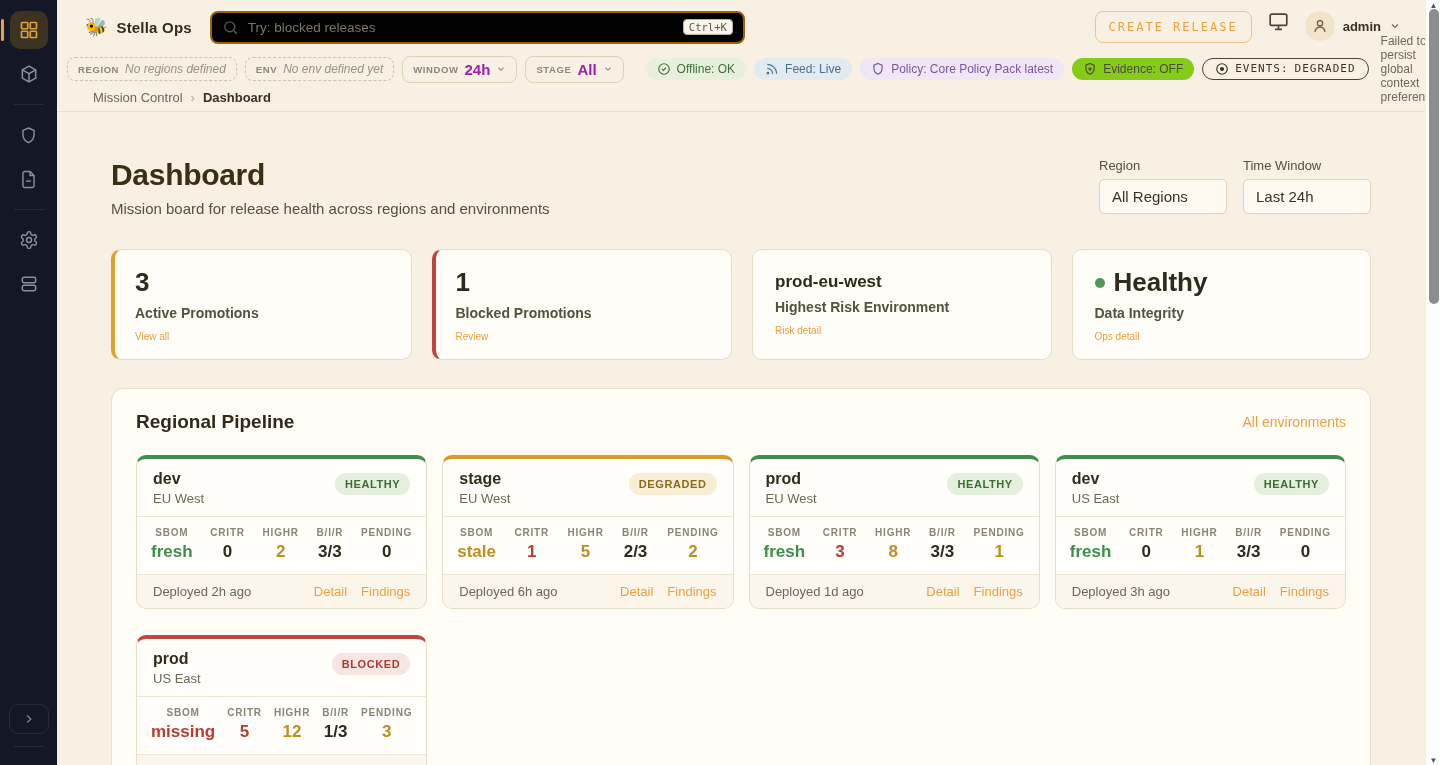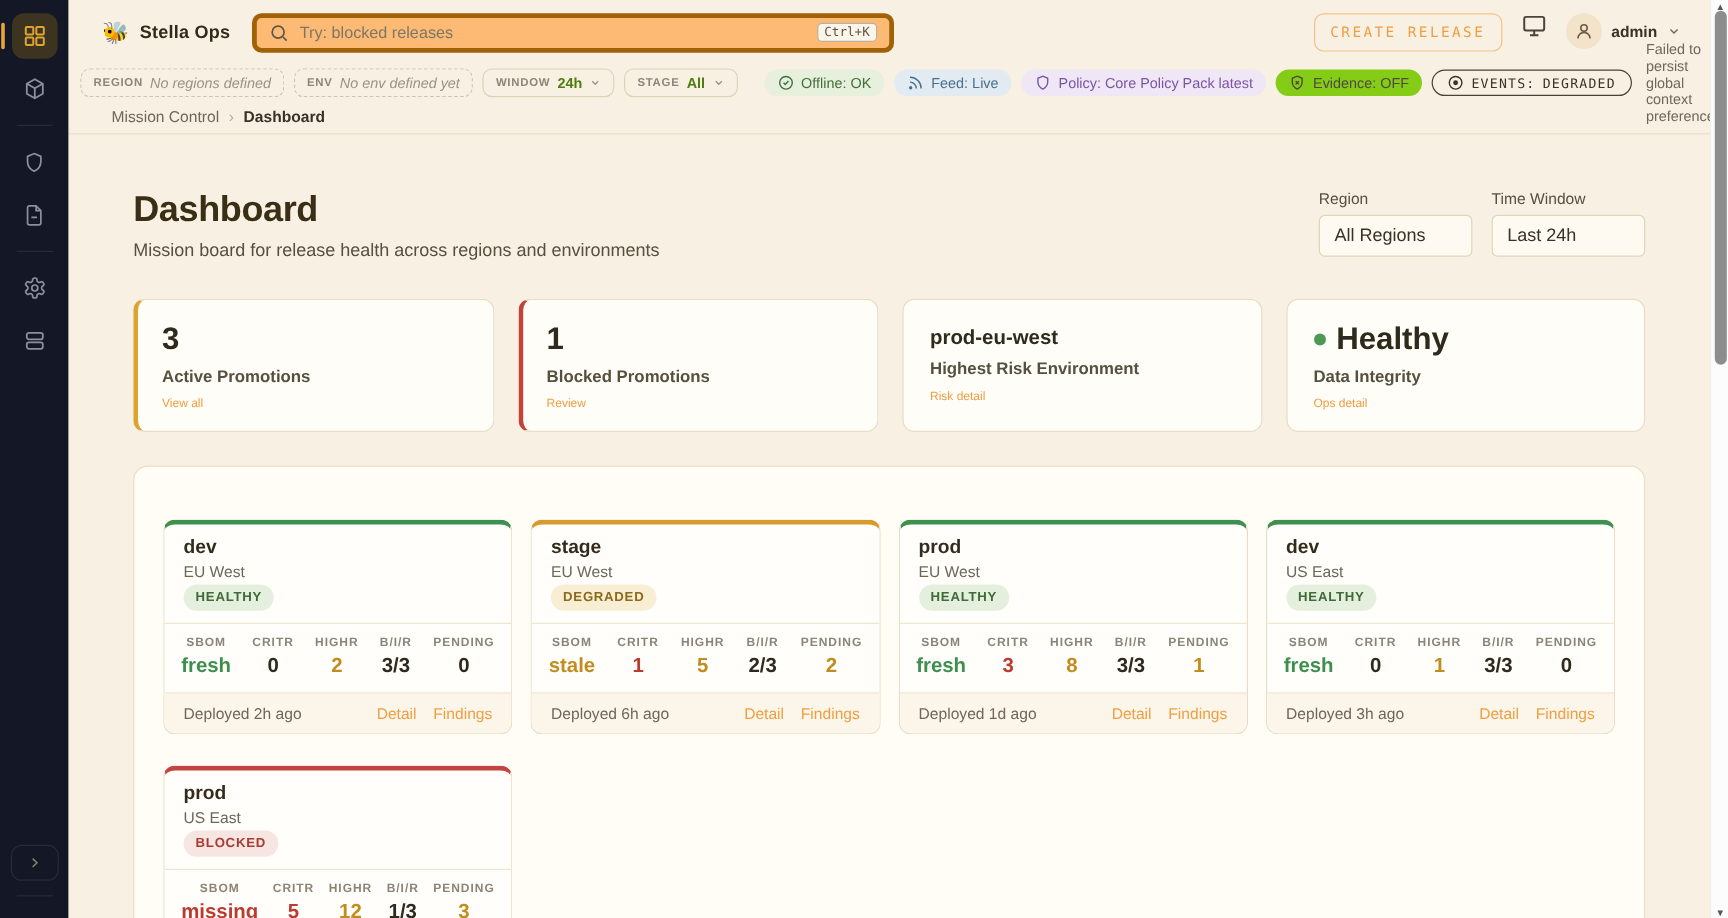--- a/index.html
+++ b/index.html
@@ -18,42 +18,42 @@
   .side-bottom .side-divider { margin-top:12px; }
 
   
   .main { position:absolute; left:57px; top:0; width:1368px; height:765px; }
 
   
   .topbar { height:54px; display:flex; align-items:center; padding:0 24px 0 28px; gap:14px; }
   .brand { display:flex; align-items:center; gap:9px; }
   .brand .logo { font-size:18px; }
   .brand .name { font-size:15px; font-weight:bold; color:#332b1a; letter-spacing:.2px; }
-  .searchbox { width:535px; height:33px; border:4px solid #a16207; background:#fdba74; border-radius:8px; display:flex; align-items:center; padding:0 10px; gap:9px; margin-left:4px; }
+  .searchbox { width:535px; height:33px; border:2px solid #a16207; background:#000000; border-radius:8px; display:flex; align-items:center; padding:0 10px; gap:9px; margin-left:4px; }
   .searchbox input { flex:1; border:none; outline:none; background:transparent; font-family:"Liberation Sans",sans-serif; font-size:13.5px; color:#6f685a; }
   .searchbox input::placeholder { color:#7d7668; opacity:1; }
   .kbd { font-family:"DejaVu Sans Mono",monospace; font-size:10.5px; color:#5c564a; border:1px solid #b9b2a2; border-radius:4px; padding:1px 5px; background:#fbf4e8; }
   .top-right { margin-left:auto; display:flex; align-items:flex-start; gap:16px; }
   .create-btn { font-family:"DejaVu Sans Mono",monospace; font-size:12px; letter-spacing:2px; color:#ef9f42; background:transparent; border:1px solid #f0c489; border-radius:8px; padding:8px 13px; cursor:pointer; }
   .icon-btn { background:none; border:none; color:#4a4438; cursor:pointer; }
   .user-chip { display:flex; align-items:center; gap:8px; cursor:pointer; }
   .avatar { width:30px; height:30px; border-radius:50%; background:#f3e3cb; color:#6b5f4a; display:flex; align-items:center; justify-content:center; }
   .user-name { font-size:13px; font-weight:bold; color:#3a3126; }
 
   
   .ctxbar { height:30px; display:flex; align-items:center; gap:8px; padding:0 10px; font-size:12px; }
   .chip { display:flex; align-items:center; gap:6px; border-radius:8px; padding:4px 10px; white-space:nowrap; }
   .chip .c-label { font-size:9.5px; font-weight:bold; letter-spacing:.6px; color:#8d8577; }
   .chip.dashed { border:1px dashed #cfc5ab; }
   .chip.dashed .c-value { font-style:italic; color:#9a9284; font-size:12px; }
   .chip.solid { border:1px solid #ddd3b9; cursor:pointer; }
-  .chip.solid .c-value { font-weight:bold; color:#4d7c0f; font-size:12px; }
+  .chip.solid .c-value { font-weight:bold; color:#a21caf; font-size:15px; }
   .chev { color:#9a9284; font-size:9px; }
   .vdiv { width:1px; height:16px; background:#ddd3bd; margin:0 3px; }
-  .pill { display:flex; align-items:flex-end; gap:6px; border-radius:999px; padding:4px 11px; font-size:12px; cursor:pointer; white-space:nowrap; }
+  .pill { display:flex; align-items:flex-start; gap:6px; border-radius:999px; padding:4px 11px; font-size:12px; cursor:pointer; white-space:nowrap; }
   .pill.offline { background:#e7efdd; color:#42703a; }
   .pill.feed { background:#e2ebf2; color:#49708f; }
   .pill.policy { background:#efe7f5; color:#7b55a4; }
   .pill.evidence { background:#84cc16; color:#4f493e; }
   .pill.events { background:transparent; border:1.5px solid #4a4335; color:#3a3329; font-family:"DejaVu Sans Mono",monospace; font-size:11px; letter-spacing:1px; padding:3px 12px; }
   .ctx-notice { color:#6e675c; font-size:12px; margin-left:4px; }
 
   
   .breadcrumb { height:28px; display:flex; align-items:center; gap:8px; padding:0 36px; font-size:13px; border-bottom:1px solid #e8dfca; }
   .breadcrumb .parent { color:#6f675a; cursor:pointer; }
@@ -84,21 +84,21 @@
   
   .panel { margin-top:28px; background:#fffdf6; border:1px solid #eadfc8; border-radius:12px; padding:22px 24px 24px; }
   .panel-head { display:flex; justify-content:space-between; align-items:center; }
   .panel-title { font-size:19px; font-weight:bold; color:#33291a; }
   .panel-link { font-size:14px; color:#ef9f43; cursor:pointer; }
   .pipe-grid { margin-top:22px; display:grid; grid-template-columns:repeat(4,1fr); gap:26px 15px; }
   .p-card { background:#fffefb; border:1px solid #e8dec7; border-top:4px solid #999; border-radius:10px; overflow:hidden; }
   .p-card.t-healthy { border-top-color:#3f8f4f; }
   .p-card.t-degraded { border-top-color:#d99a2b; }
   .p-card.t-blocked { border-top-color:#c4443f; }
-  .p-head { padding:11px 16px 10px; display:flex; justify-content:space-between; align-items:flex-start;flex-direction:column; }
+  .p-head { padding:11px 16px 10px; display:flex; justify-content:space-between; align-items:flex-start; }
   .p-env { font-size:16px; font-weight:bold; color:#332c1e; }
   .p-region { font-size:13px; color:#6e6758; margin-top:3px; }
   .badge { font-size:11px; font-weight:bold; letter-spacing:.6px; padding:5px 10px; border-radius:999px; margin-top:3px; }
   .badge.t-healthy { background:#e5efdd; color:#3f6b37; }
   .badge.t-degraded { background:#f8eed3; color:#8a6b1c; }
   .badge.t-blocked { background:#f7e5e1; color:#a63c33; }
   .p-stats { border-top:1px solid #efe6d2; padding:10px 14px 12px; display:flex; justify-content:space-between; }
   .stat { text-align:center; }
   .stat .st-label { font-size:10px; font-weight:bold; letter-spacing:.8px; color:#8c8476; }
   .stat .st-value { font-size:17px; font-weight:bold; margin-top:4px; color:#2f2a1e; }
@@ -368,20 +368,24 @@
     <div class="s-value t-xl">
       <span class="dot"></span>
       <span>Healthy</span>
     </div>
     <div class="s-label">Data Integrity</div>
     <div class="s-link">Ops detail</div>
   </div>
 </div>
 
     <section class="panel">
+      <div class="panel-head">
+        <h2 class="panel-title">Regional Pipeline</h2>
+        <span class="panel-link">All environments</span>
+      </div>
       <div class="pipe-grid" id="pipeline-grid">
   <div class="p-card t-healthy">
     <div class="p-head">
       <div>
         <div class="p-env">dev</div>
         <div class="p-region">EU West</div>
       </div>
       <span class="badge t-healthy">HEALTHY</span>
     </div>
     <div class="p-stats">

